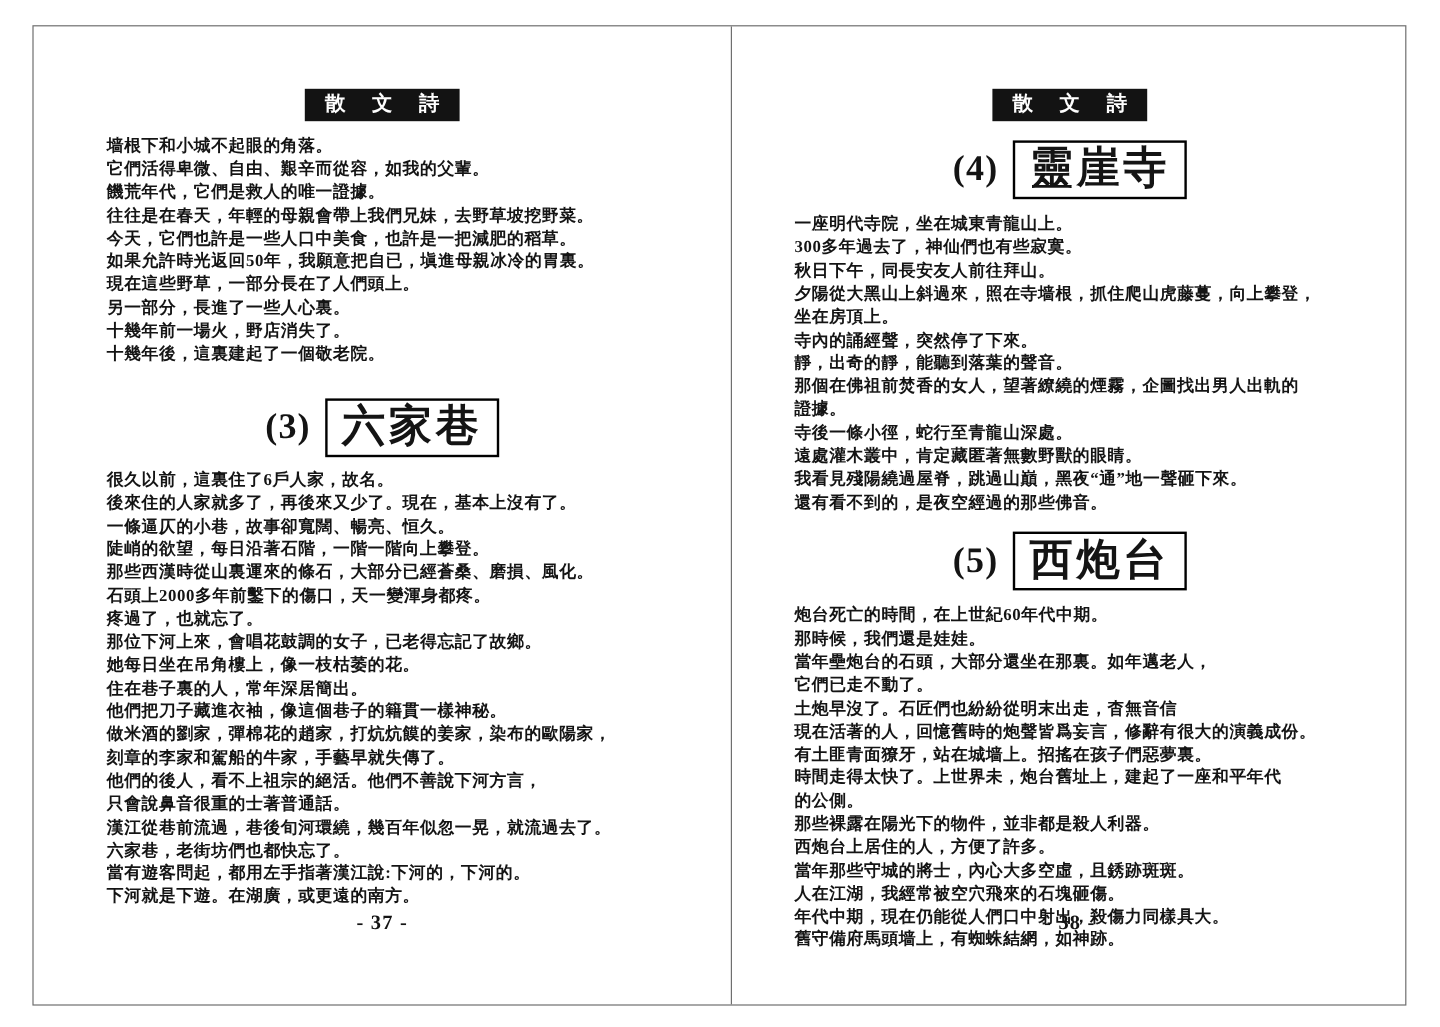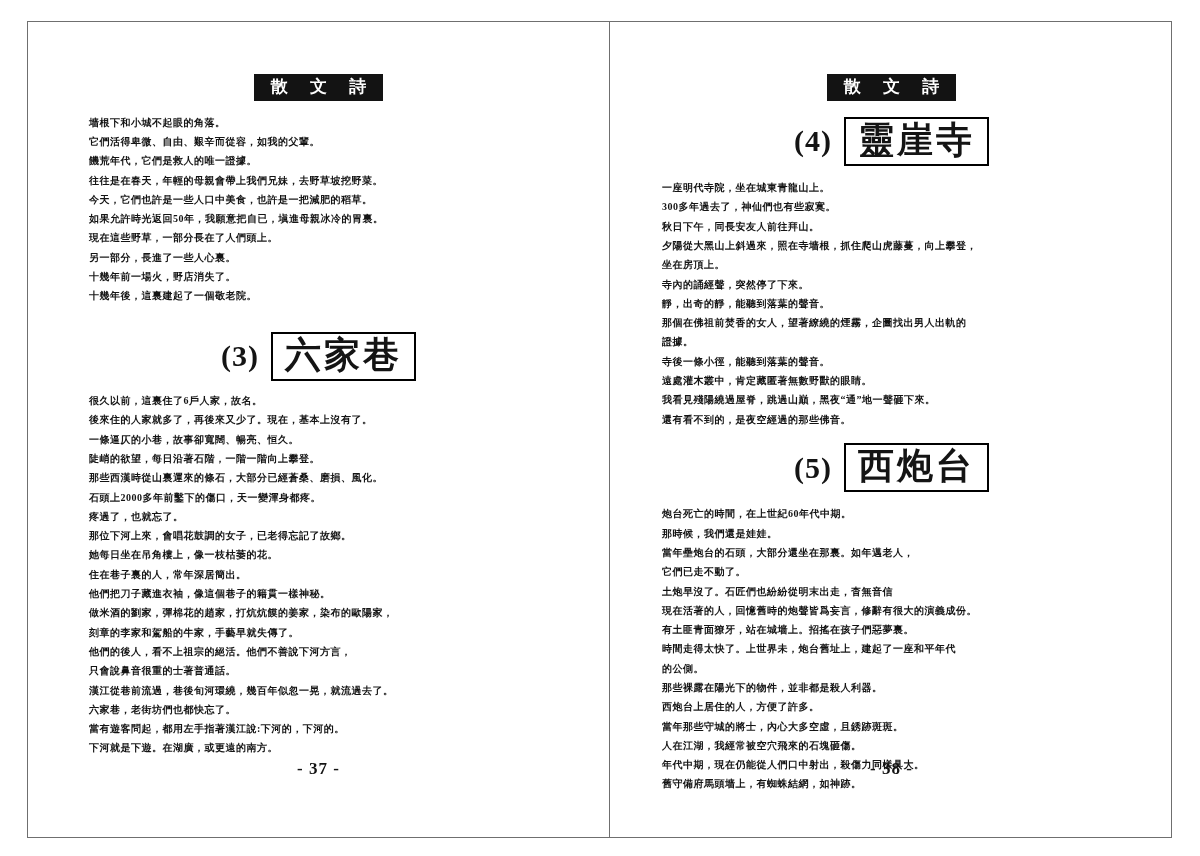--- a/index.html
+++ b/index.html
@@ -23,21 +23,21 @@
     background:#131313; color:#ffffff;
     font-size:17px; font-weight:bold; letter-spacing:9px;
     padding:4px 8px 4px 17px; line-height:1.1;
   }
 
   .body-col-left  { padding-left:61px; padding-right:8px; }
   .body-col-right { padding-left:52px; padding-right:8px; }
 
   .para { margin-top:12px; }
   .text-line {
-    font-size:10px; font-weight:bold; line-height:19.3px;
+    font-size:14px; font-weight:bold; line-height:19.3px;
     white-space:nowrap; letter-spacing:0.5px;
   }
 
   .section-title-row {
     display:flex; justify-content:center; align-items:center;
     gap:12px; margin-top:26px;
   }
   .section-number {
     font-size:30px; font-weight:bold; letter-spacing:1px;
   }
@@ -119,21 +119,21 @@
       <div class="para">
         <div class="text-line">一座明代寺院，坐在城東青龍山上。</div>
         <div class="text-line">300多年過去了，神仙們也有些寂寞。</div>
         <div class="text-line">秋日下午，同長安友人前往拜山。</div>
         <div class="text-line">夕陽從大黑山上斜過來，照在寺墙根，抓住爬山虎藤蔓，向上攀登，</div>
         <div class="text-line">坐在房頂上。</div>
         <div class="text-line">寺內的誦經聲，突然停了下來。</div>
         <div class="text-line">靜，出奇的靜，能聽到落葉的聲音。</div>
         <div class="text-line">那個在佛祖前焚香的女人，望著繚繞的煙霧，企圖找出男人出軌的</div>
         <div class="text-line">證據。</div>
-        <div class="text-line">寺後一條小徑，能聽到落葉的聲音。</div>
+        <div class="text-line">寺後一條小徑，蛇行至青龍山深處。</div>
         <div class="text-line">遠處灌木叢中，肯定藏匿著無數野獸的眼睛。</div>
         <div class="text-line">我看見殘陽繞過屋脊，跳過山巔，黑夜“通”地一聲砸下來。</div>
         <div class="text-line">還有看不到的，是夜空經過的那些佛音。</div>
       </div>
     </div>
 
     <div class="section-title-row" style="margin-top:14px;">
       <span class="section-number">(5)</span>
       <span class="section-title-box">西炮台</span>
     </div>

